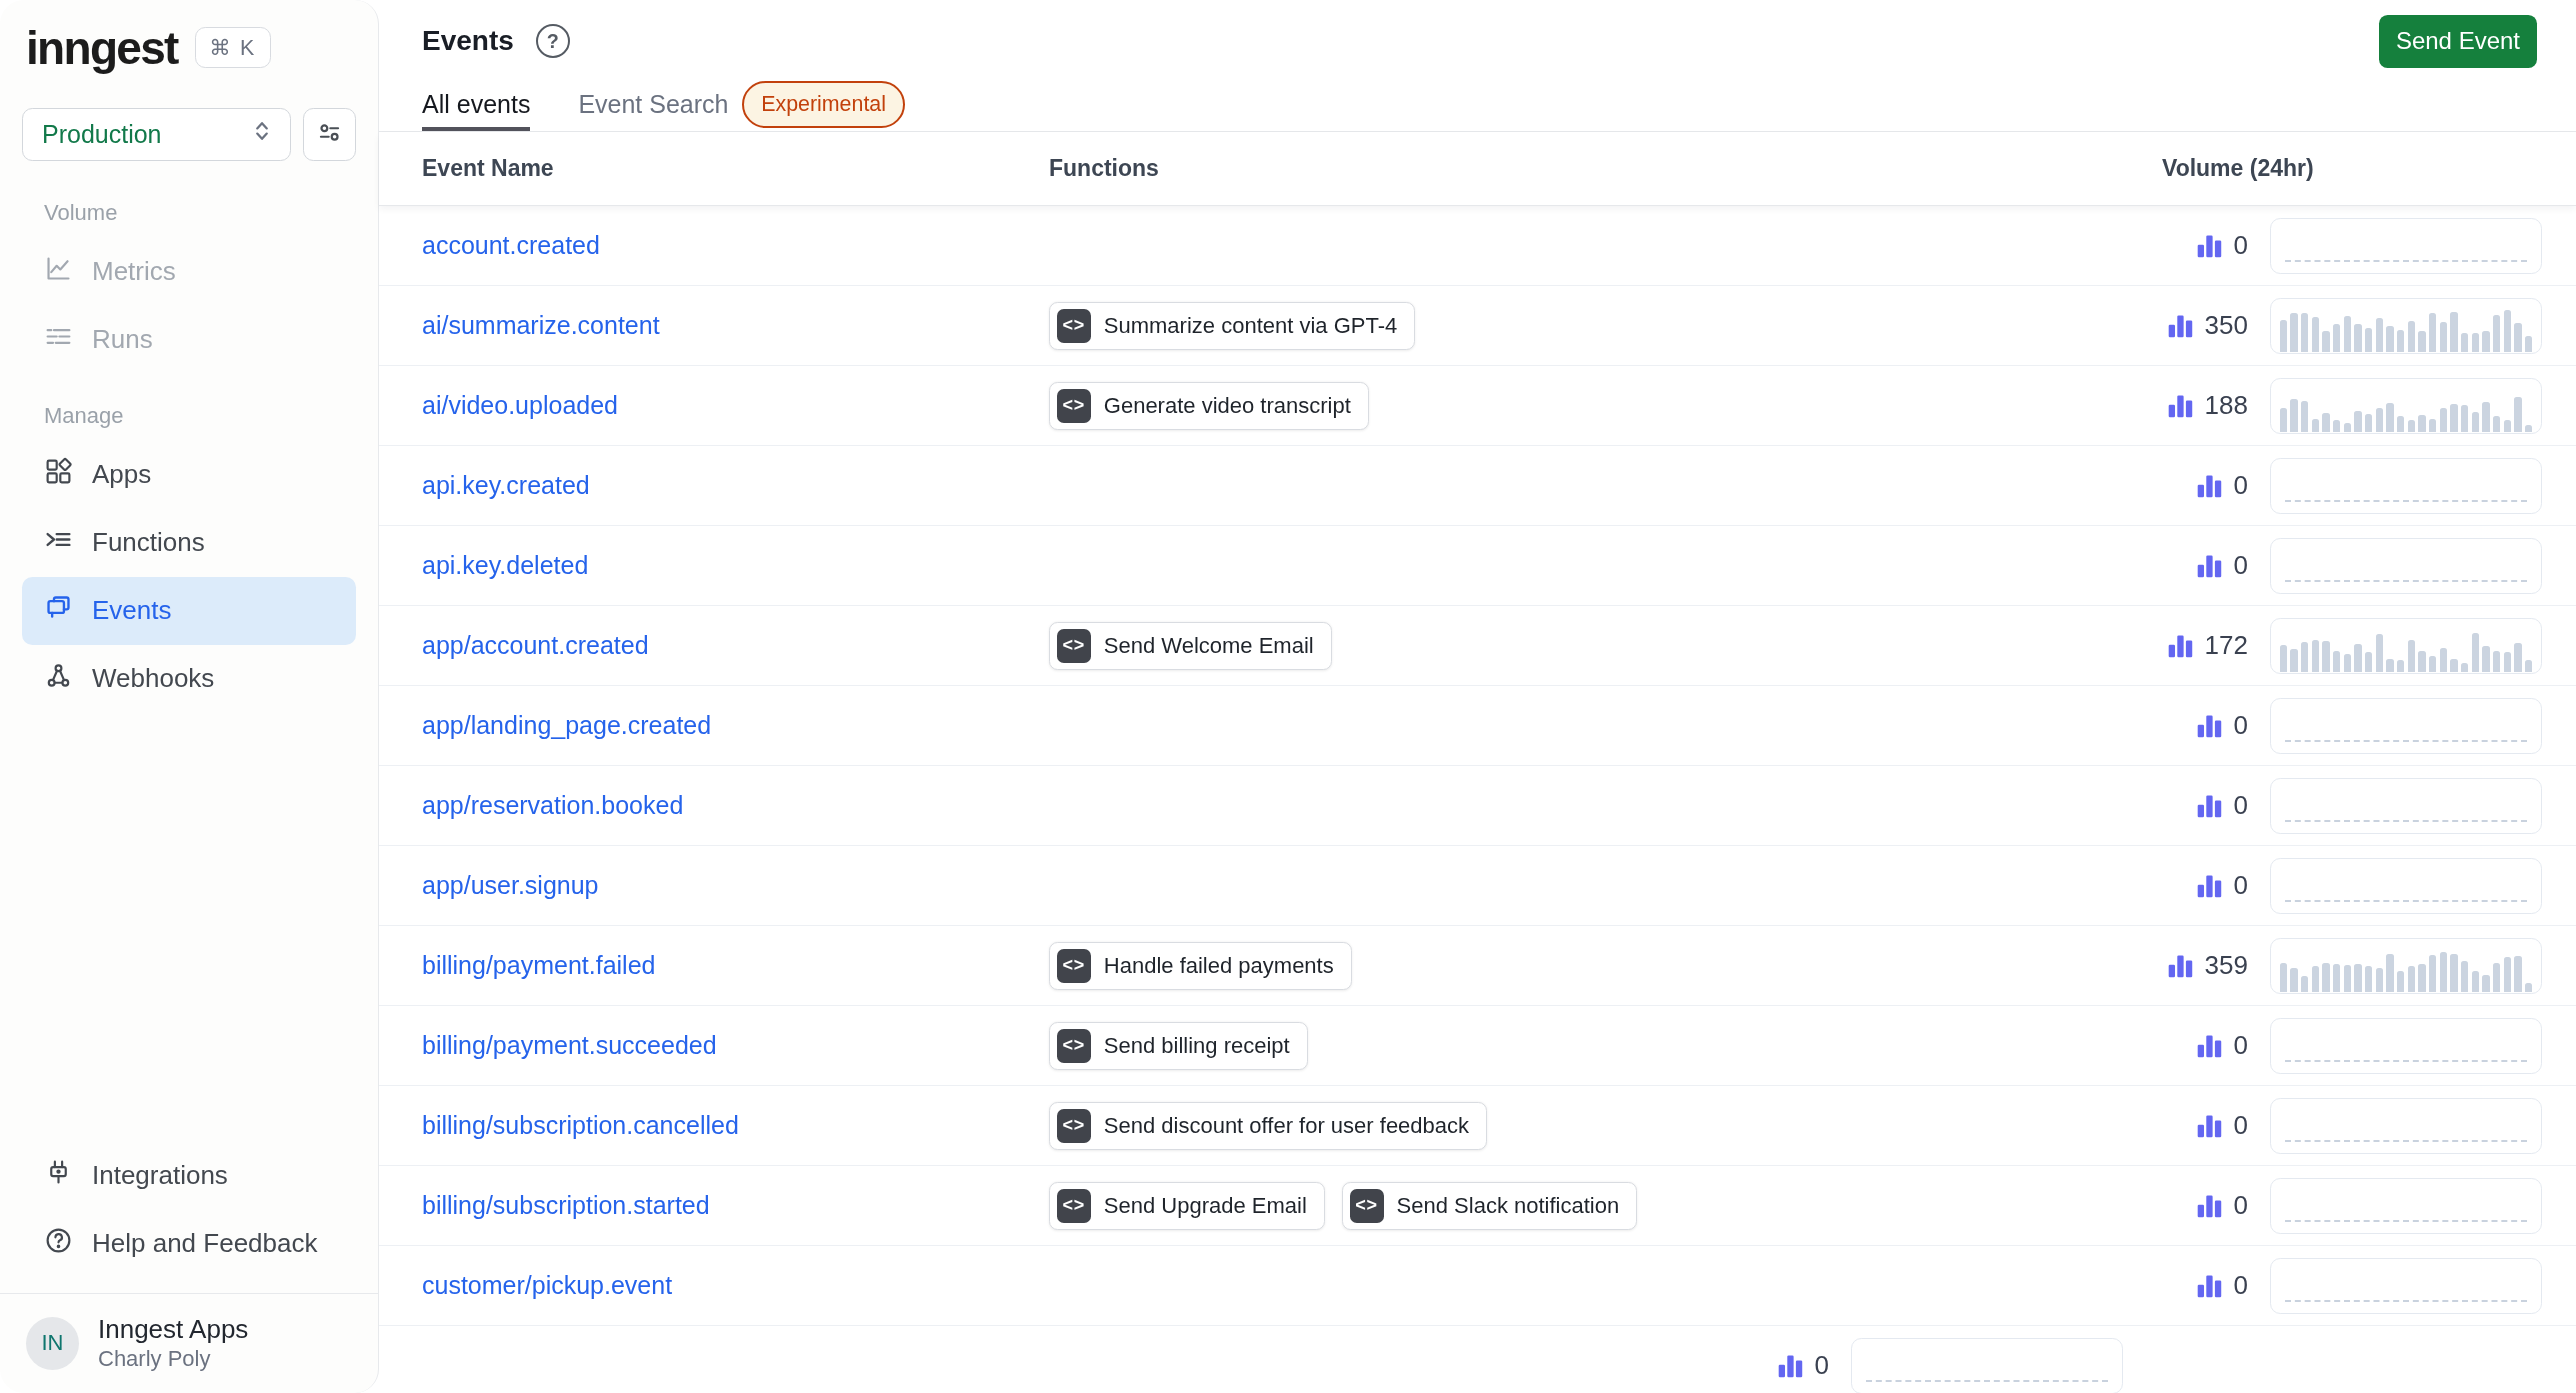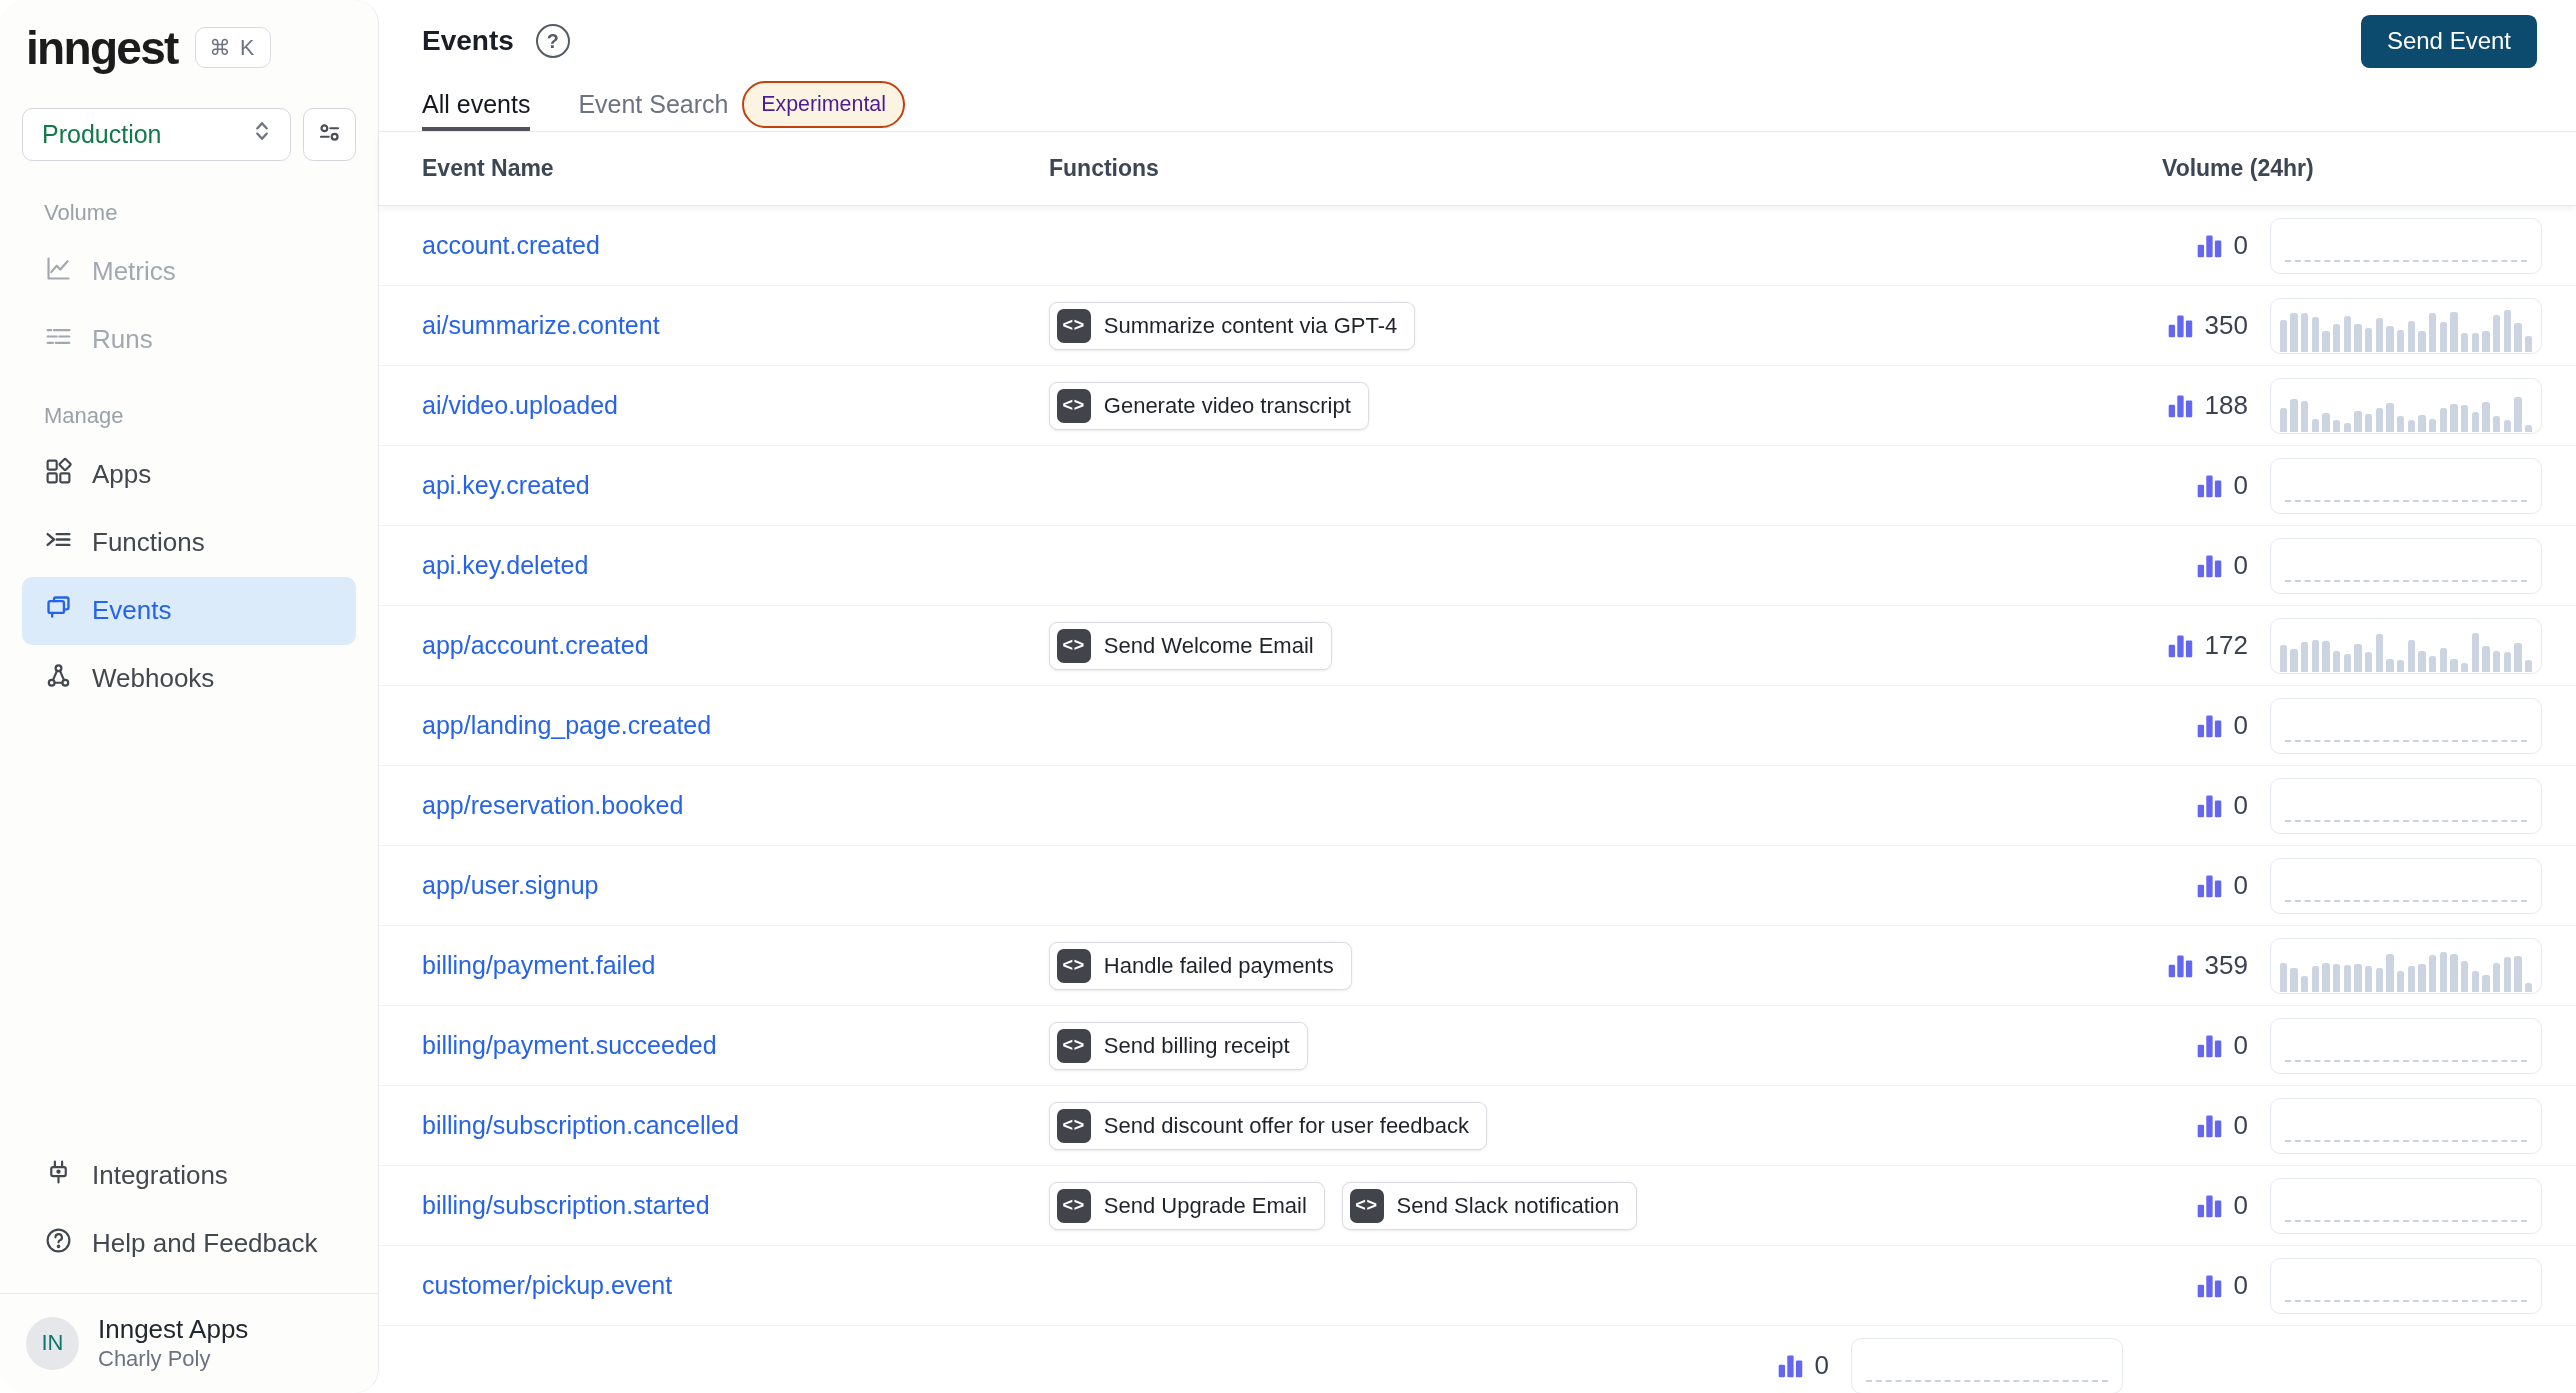--- a/index.html
+++ b/index.html
@@ -35,29 +35,29 @@
     font-size:22px; display:flex; align-items:center; justify-content:center; }
   .user-name { font-size:26px; color:#22272f; line-height:1.25; }
   .user-org { font-size:22px; color:#6b7280; line-height:1.3; }
 
   
   .main { flex:1; display:flex; flex-direction:column; min-width:0; }
   .main-header { height:82px; display:flex; align-items:center; padding:0 39px 0 43px; }
   .page-title { font-size:28px; font-weight:600; color:#1a1e26; }
   .help-circle { width:34px; height:34px; margin-left:22px; border:2.6px solid #555b63; border-radius:50%;
     color:#555b63; font-size:19.7px; font-weight:700; display:flex; align-items:center; justify-content:center; }
-  .send-btn { margin-left:auto; height:53px; padding:0 26px; background:#0c4a6e; color:#fff;
+  .send-btn { margin-left:auto; height:53px; padding:0 17px; background:#15803d; color:#fff;
     border:none; border-radius:8.6px; font-size:24px; font-family:inherit; cursor:pointer; }
 
   .tabs { height:50px; display:flex; align-items:stretch; gap:48px; padding:0 43px;
     border-bottom:0.9px solid #e6e8eb; }
   .tab { display:flex; align-items:center; gap:13.7px; font-size:25px; color:#6b7280;
     border-bottom:4.3px solid transparent; cursor:pointer; }
   .tab.active { color:#15181e; font-weight:500; border-bottom-color:#52525b; }
-  .badge-exp { font-size:21.4px; color:#4c1d95; background:#fcf4e3; border:2.6px solid #c2410c;
+  .badge-exp { font-size:21.4px; color:#c2410c; background:#fcf4e3; border:2.6px solid #c2410c;
     border-radius:855px; padding:9px 17px; font-weight:500; }
 
   .thead { height:74px; display:grid; grid-template-columns:627px 1fr 419px; align-items:center;
     padding:0 34px 0 43px; border-bottom:0.9px solid #e6e8eb; box-shadow:0 4.3px 6.8px rgba(16,24,40,.05);
     position:relative; z-index:2; font-size:23px; font-weight:700; color:#3d4653; }
   .thead .vol-h { padding-left:39px; }
 
   .tbody { flex:1; overflow:hidden; }
   .trow { height:80px; display:grid; grid-template-columns:627px 1fr 419px; align-items:center;
     padding:0 34px 0 43px; border-bottom:0.9px solid #edf0f4; }

